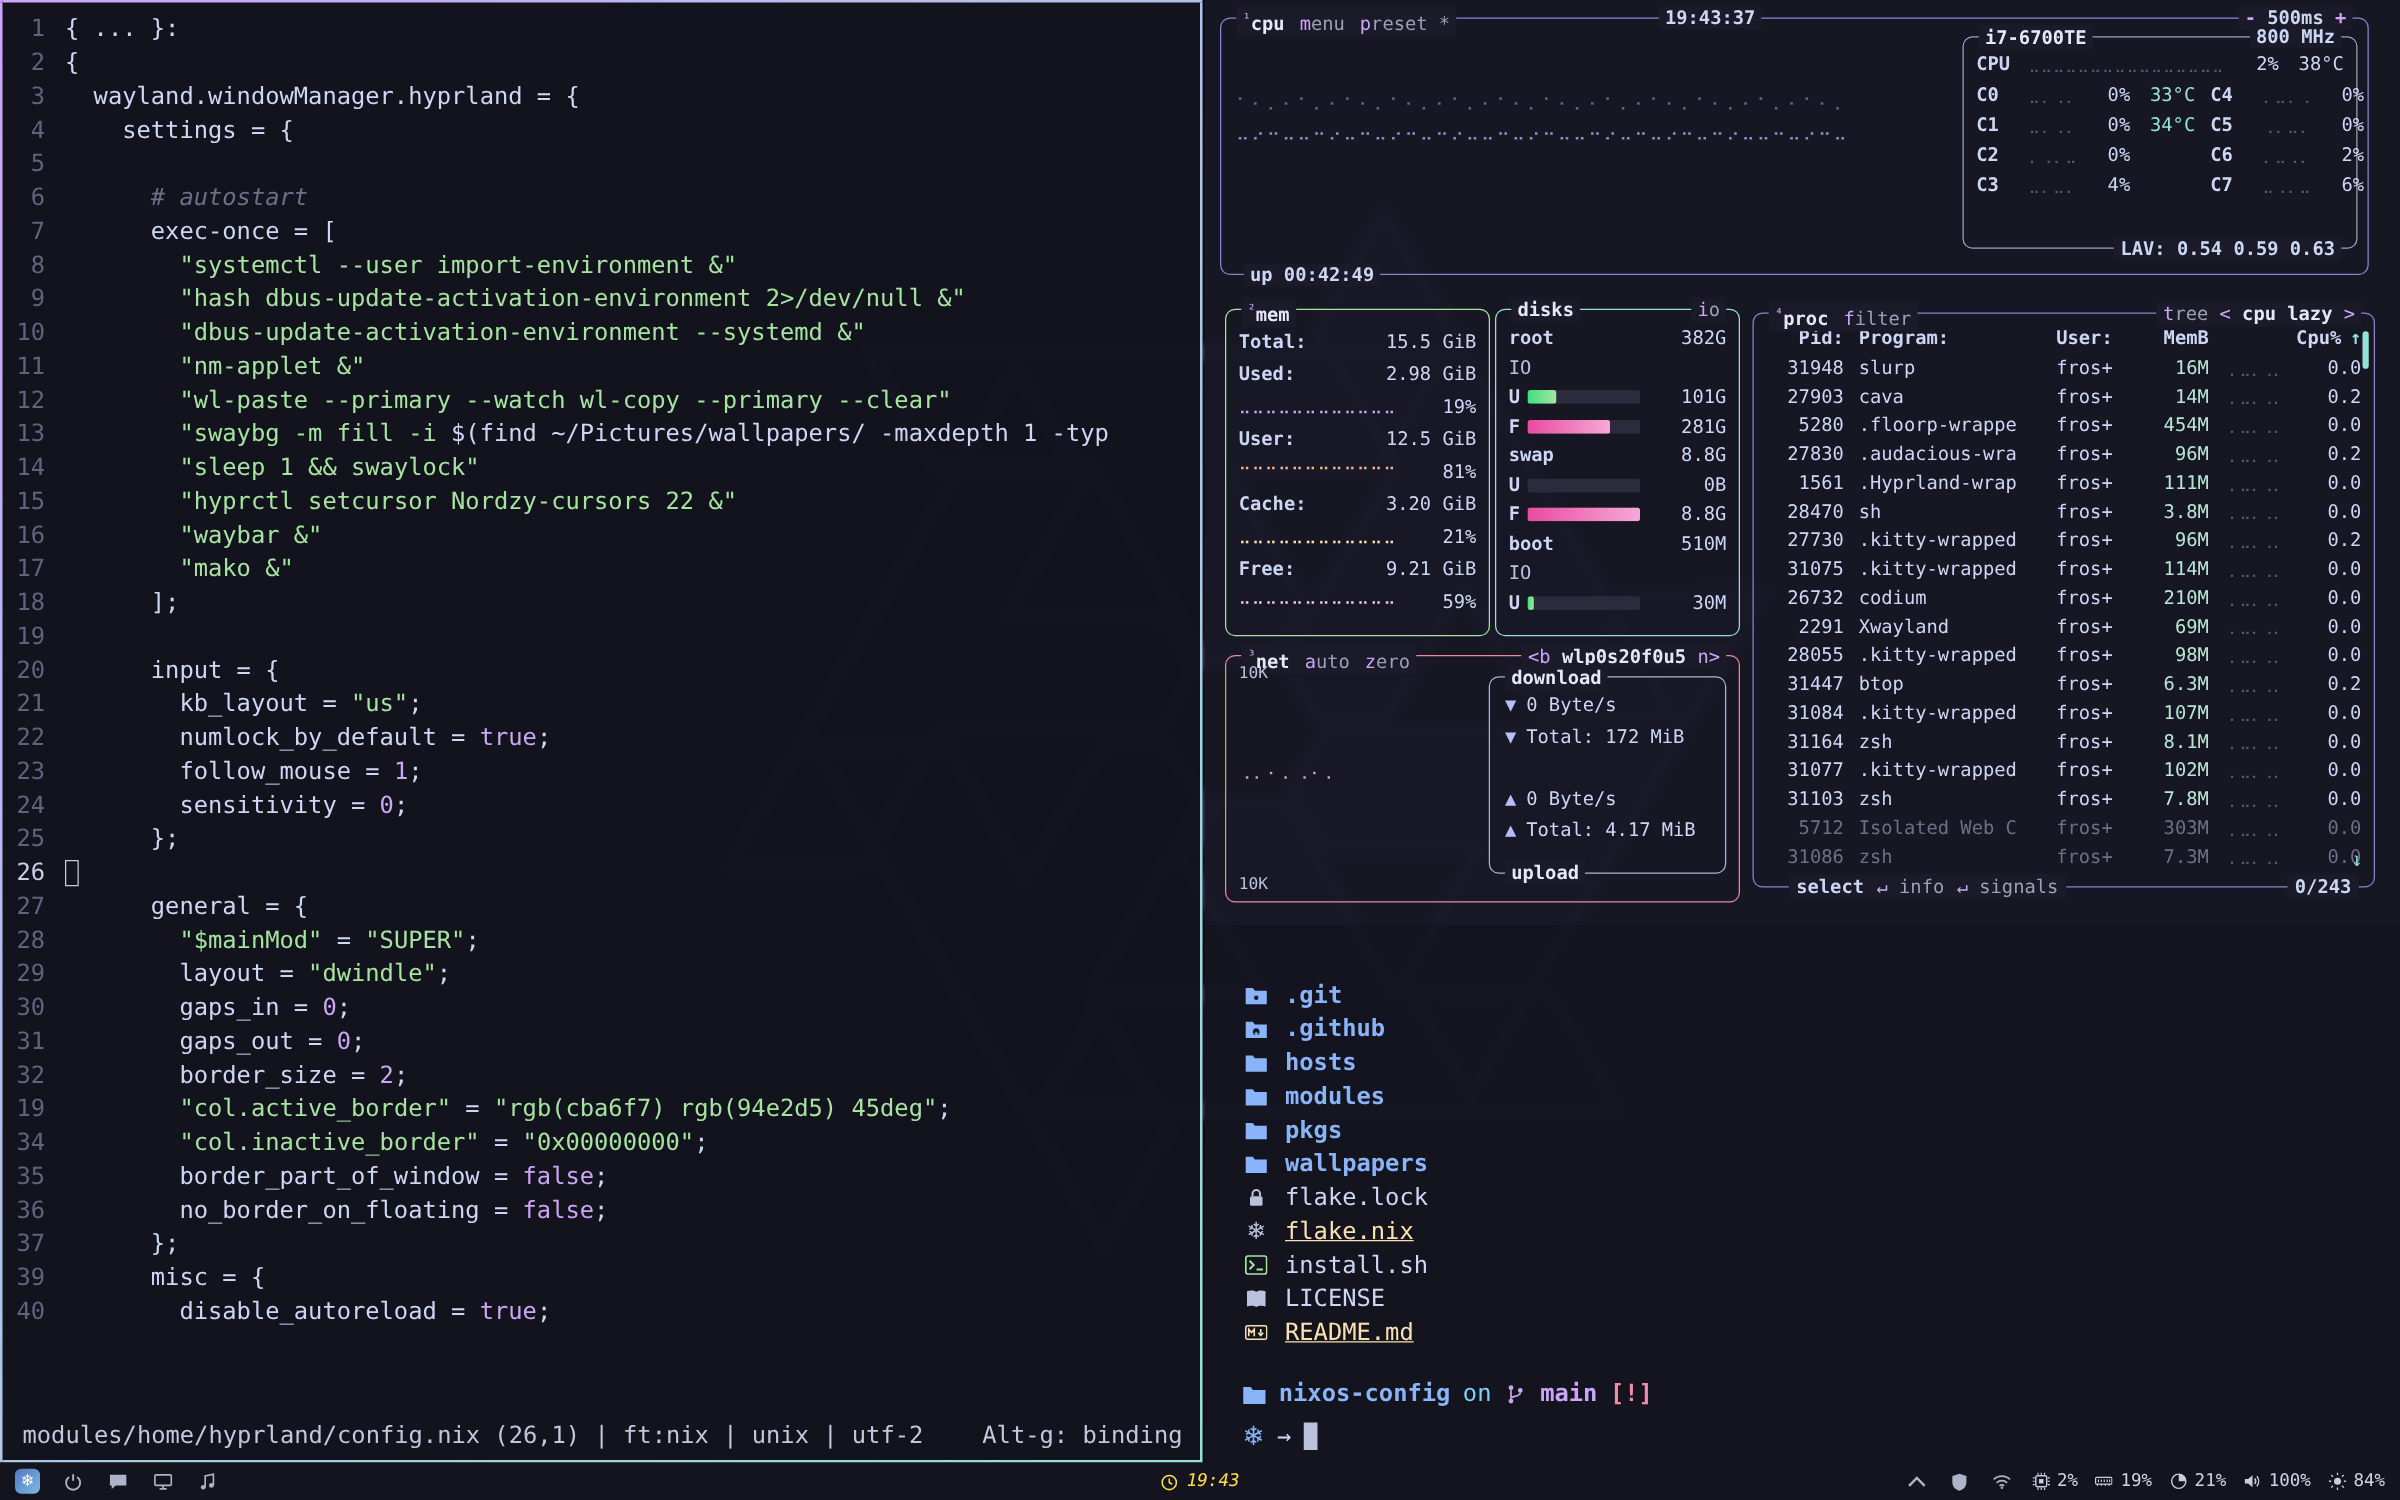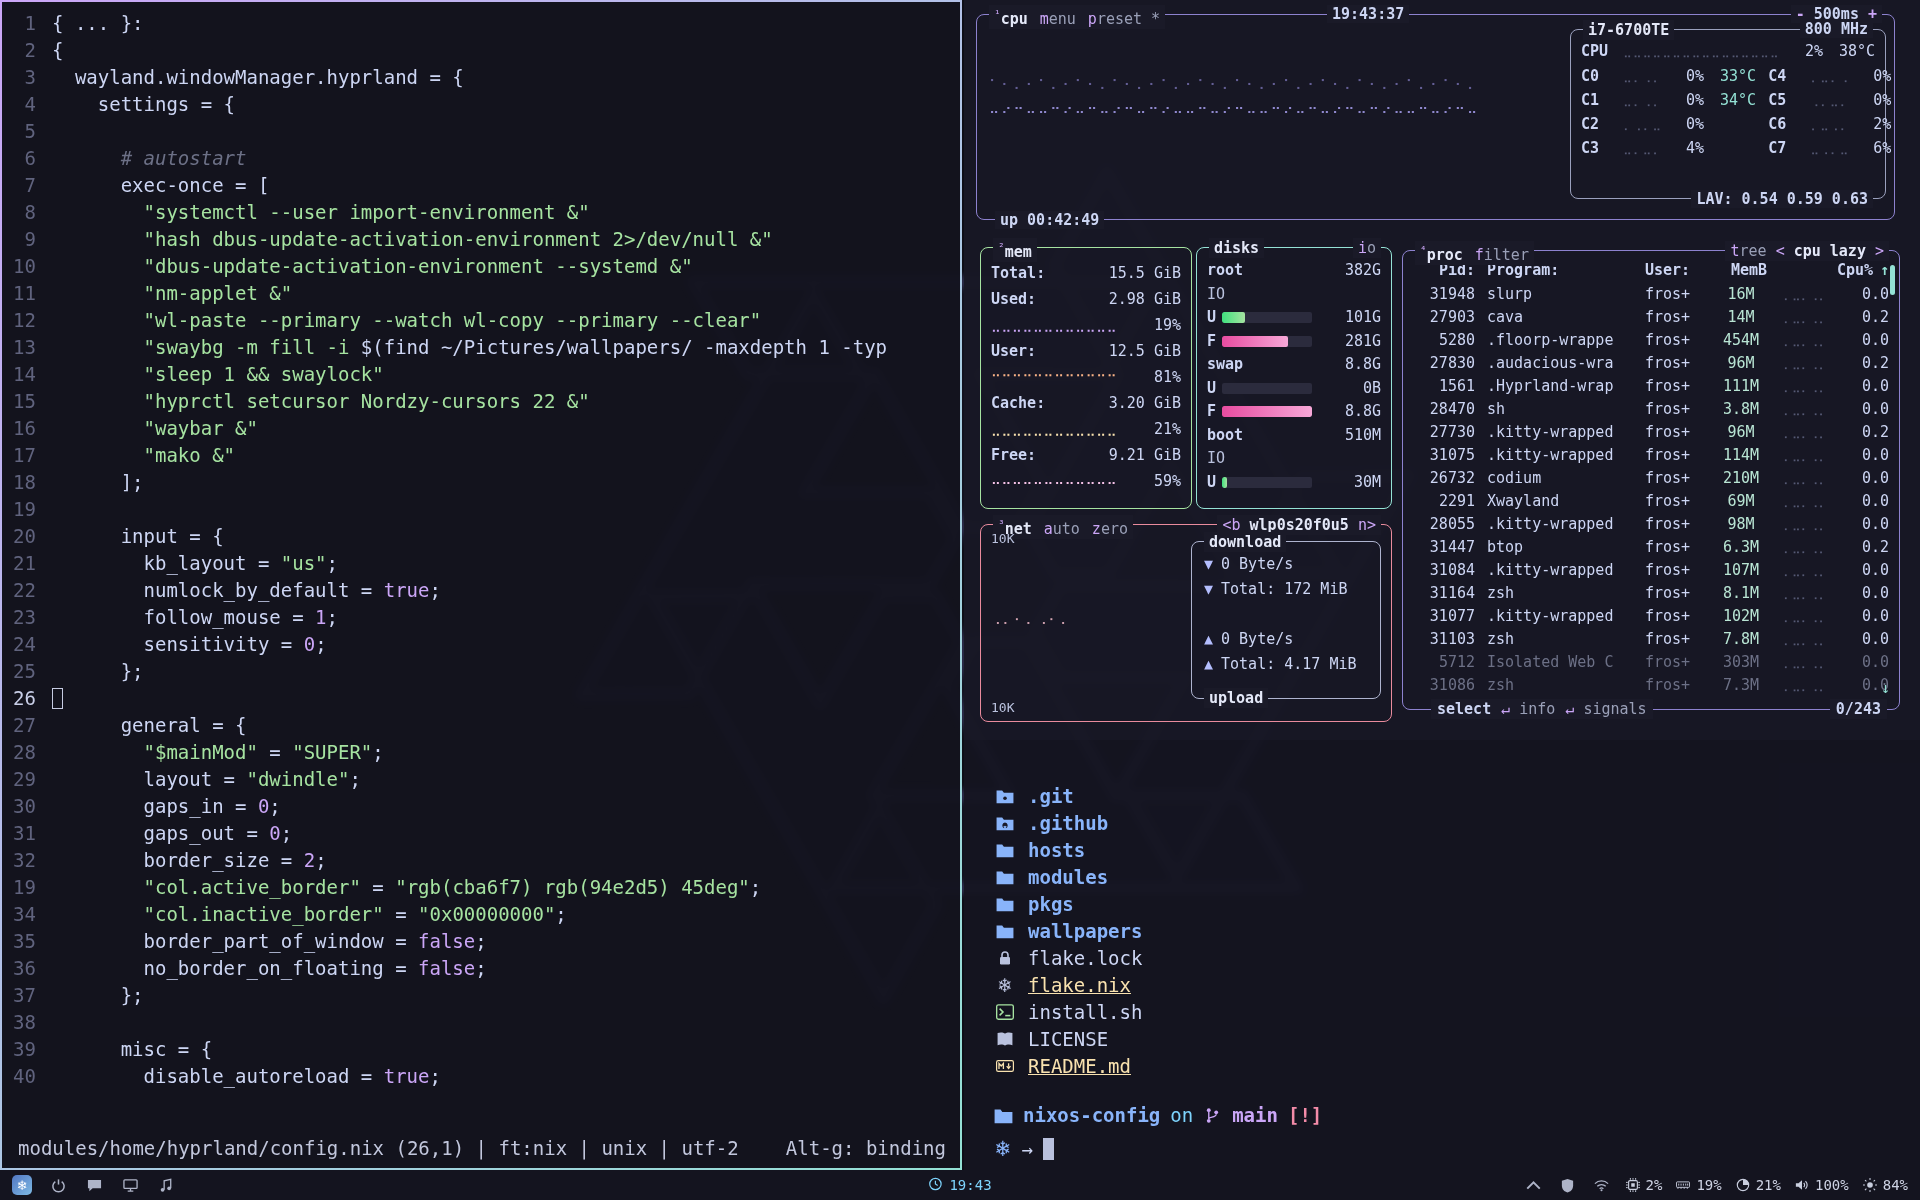--- a/index.html
+++ b/index.html
@@ -111,21 +111,21 @@
   .ph-user { width:70px; flex:none; }
   .ph-mem { width:52px; text-align:right; flex:none; }
   .ph-sp { flex:1; }
   .ph-cpu { width:46px; text-align:right; flex:none; }
   .ph-arrow { width:16px; text-align:right; color:#94e2d5; flex:none; }
   #proc-rows { padding:4px 10px 0 10px; }
   .pr-row { display:flex; line-height:23px; }
   .pr-pid { width:62px; text-align:right; flex:none; }
   .pr-prog { width:170px; padding-left:12px; flex:none; overflow:hidden; white-space:nowrap; }
   .pr-user { width:70px; flex:none; }
-  .pr-mem { width:52px; text-align:center; flex:none; color:#b9e5d4; }
+  .pr-mem { width:52px; text-align:right; flex:none; color:#b9e5d4; }
   .pr-dots { flex:1; color:#565a75; text-align:center; font-size:12px; overflow:hidden; }
   .pr-cpu { width:46px; text-align:right; flex:none; }
   .pr-dim, .pr-dim .pr-mem { color:#6c7086; }
   .proc-footer { position:absolute; bottom:-10px; left:28px; background:#1a1a28; padding:0 6px;
                display:flex; gap:10px; line-height:20px; }
   .pf-sel { font-weight:bold; }
   .pf-key { color:#cba6f7; }
   .pf-dim { color:#9aa0b8; }
   .proc-count { position:absolute; bottom:-10px; right:12px; background:#1a1a28; padding:0 6px;
                font-weight:bold; line-height:20px; }
@@ -158,21 +158,21 @@
   
   #taskbar { position:absolute; left:0; top:1170px; width:1920px; height:30px; background:#14141f;
              display:flex; align-items:center; padding:0 12px; font-size:14px; color:#c9cede; }
   .tb-left { display:flex; align-items:center; gap:16px; }
   .tb-icon { width:20px; height:20px; display:inline-flex; align-items:center; justify-content:center;
              color:#aeb4c8; cursor:default; }
   .tb-icon svg { width:15px; height:15px; }
   .tb-launch { border-radius:5px; background:linear-gradient(135deg,#5277c3,#7ebae4); color:#fff; }
   .launch-glyph { font-size:13px; font-family:"DejaVu Sans",sans-serif; }
   .tb-clock { position:absolute; left:50%; transform:translateX(-50%); display:flex; gap:7px;
-             align-items:flex-start; color:#7dd3fc; }
+             align-items:flex-end; color:#fde047;font-style:italic; }
   .tb-clock svg { width:14px; height:14px; }
   .tb-right { margin-left:auto; display:flex; align-items:center; gap:14px; }
   .tb-stat { display:flex; align-items:center; gap:6px; }
   .tb-stat svg { width:14px; height:14px; }
   .tb-val { color:#ced3e4; }
 </style>
 </head>
 <body>
 
 <div id="screen">
@@ -220,21 +220,20 @@
         <div class="ed-row"><span class="ed-num">28</span><span class="ed-text"><span class="tk-w">        </span><span class="tk-s">"$mainMod"</span><span class="tk-w"> = </span><span class="tk-s">"SUPER"</span><span class="tk-w">;</span></span></div>
         <div class="ed-row"><span class="ed-num">29</span><span class="ed-text"><span class="tk-w">        layout = </span><span class="tk-s">"dwindle"</span><span class="tk-w">;</span></span></div>
         <div class="ed-row"><span class="ed-num">30</span><span class="ed-text"><span class="tk-w">        gaps_in = </span><span class="tk-n">0</span><span class="tk-w">;</span></span></div>
         <div class="ed-row"><span class="ed-num">31</span><span class="ed-text"><span class="tk-w">        gaps_out = </span><span class="tk-n">0</span><span class="tk-w">;</span></span></div>
         <div class="ed-row"><span class="ed-num">32</span><span class="ed-text"><span class="tk-w">        border_size = </span><span class="tk-n">2</span><span class="tk-w">;</span></span></div>
         <div class="ed-row"><span class="ed-num">19</span><span class="ed-text"><span class="tk-w">        </span><span class="tk-s">"col.active_border"</span><span class="tk-w"> = </span><span class="tk-s">"rgb(cba6f7) rgb(94e2d5) 45deg"</span><span class="tk-w">;</span></span></div>
         <div class="ed-row"><span class="ed-num">34</span><span class="ed-text"><span class="tk-w">        </span><span class="tk-s">"col.inactive_border"</span><span class="tk-w"> = </span><span class="tk-s">"0x00000000"</span><span class="tk-w">;</span></span></div>
         <div class="ed-row"><span class="ed-num">35</span><span class="ed-text"><span class="tk-w">        border_part_of_window = </span><span class="tk-n">false</span><span class="tk-w">;</span></span></div>
         <div class="ed-row"><span class="ed-num">36</span><span class="ed-text"><span class="tk-w">        no_border_on_floating = </span><span class="tk-n">false</span><span class="tk-w">;</span></span></div>
         <div class="ed-row"><span class="ed-num">37</span><span class="ed-text"><span class="tk-w">      };</span></span></div>
-        <div class="ed-row"><span class="ed-num">38</span><span class="ed-text"></span></div>
         <div class="ed-row"><span class="ed-num">39</span><span class="ed-text"><span class="tk-w">      misc = {</span></span></div>
         <div class="ed-row"><span class="ed-num">40</span><span class="ed-text"><span class="tk-w">        disable_autoreload = </span><span class="tk-n">true</span><span class="tk-w">;</span></span></div>
       </div>
     <div class="ed-status">
       <span>modules/home/hyprland/config.nix (26,1) | ft:nix | unix | utf-2</span>
       <span>Alt-g: binding</span>
     </div>
   </section>
 
   <section id="btop">

